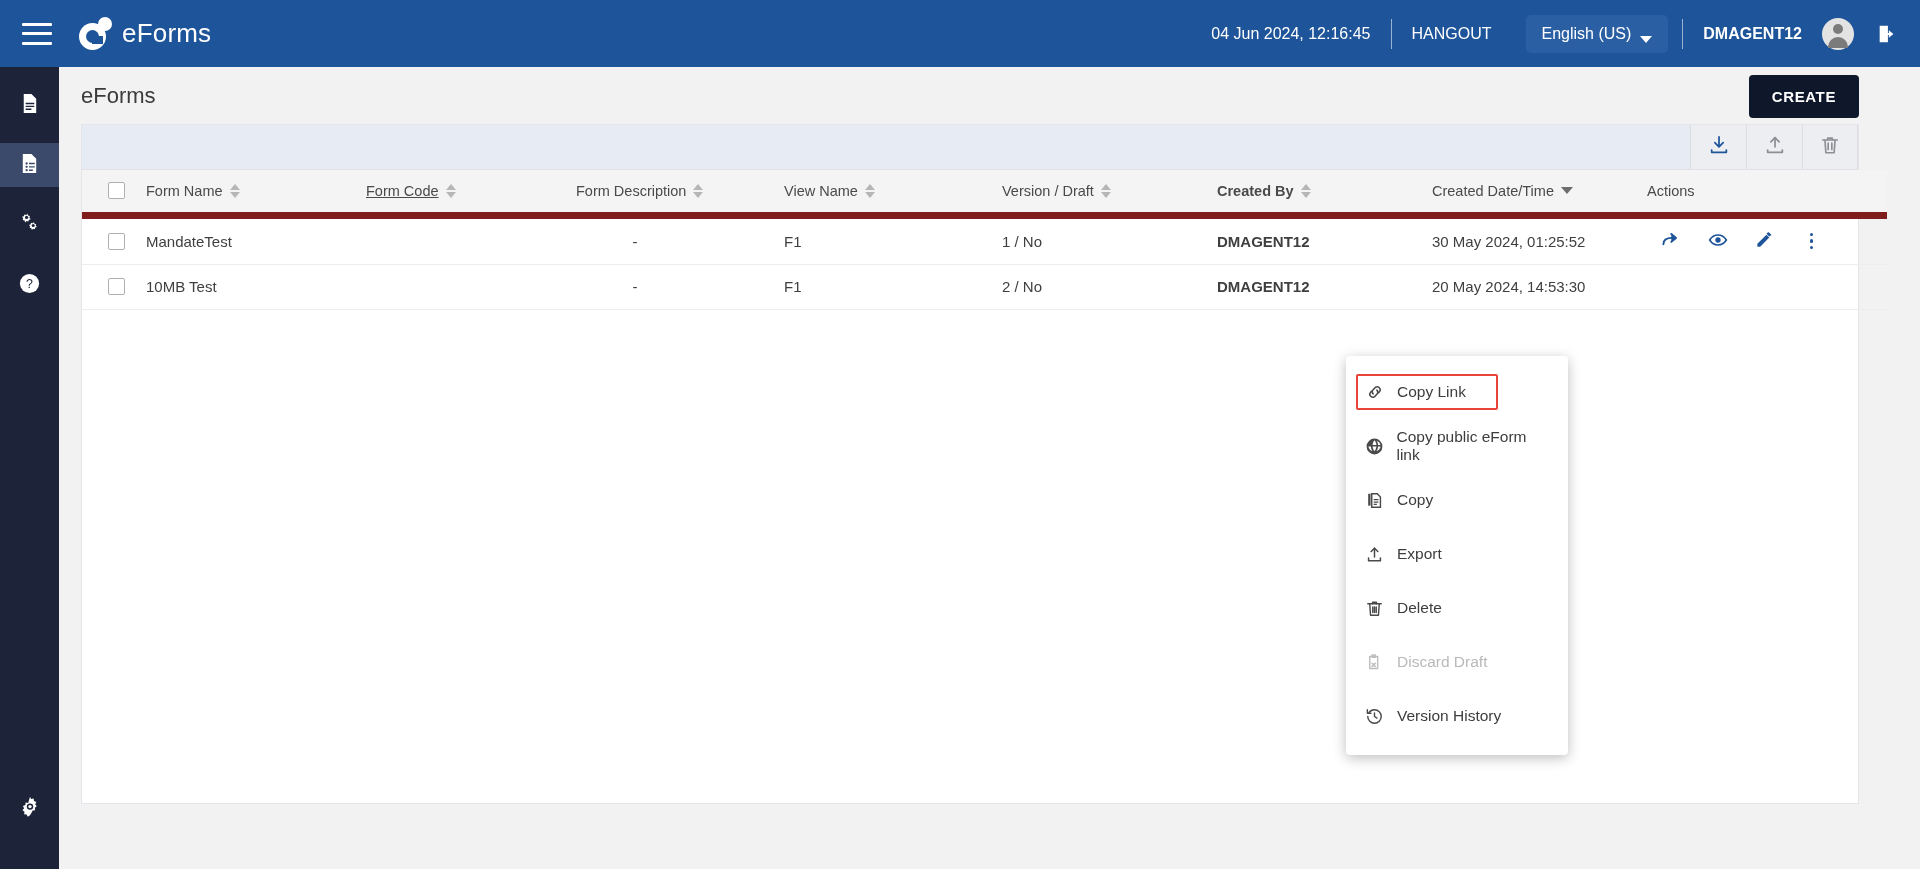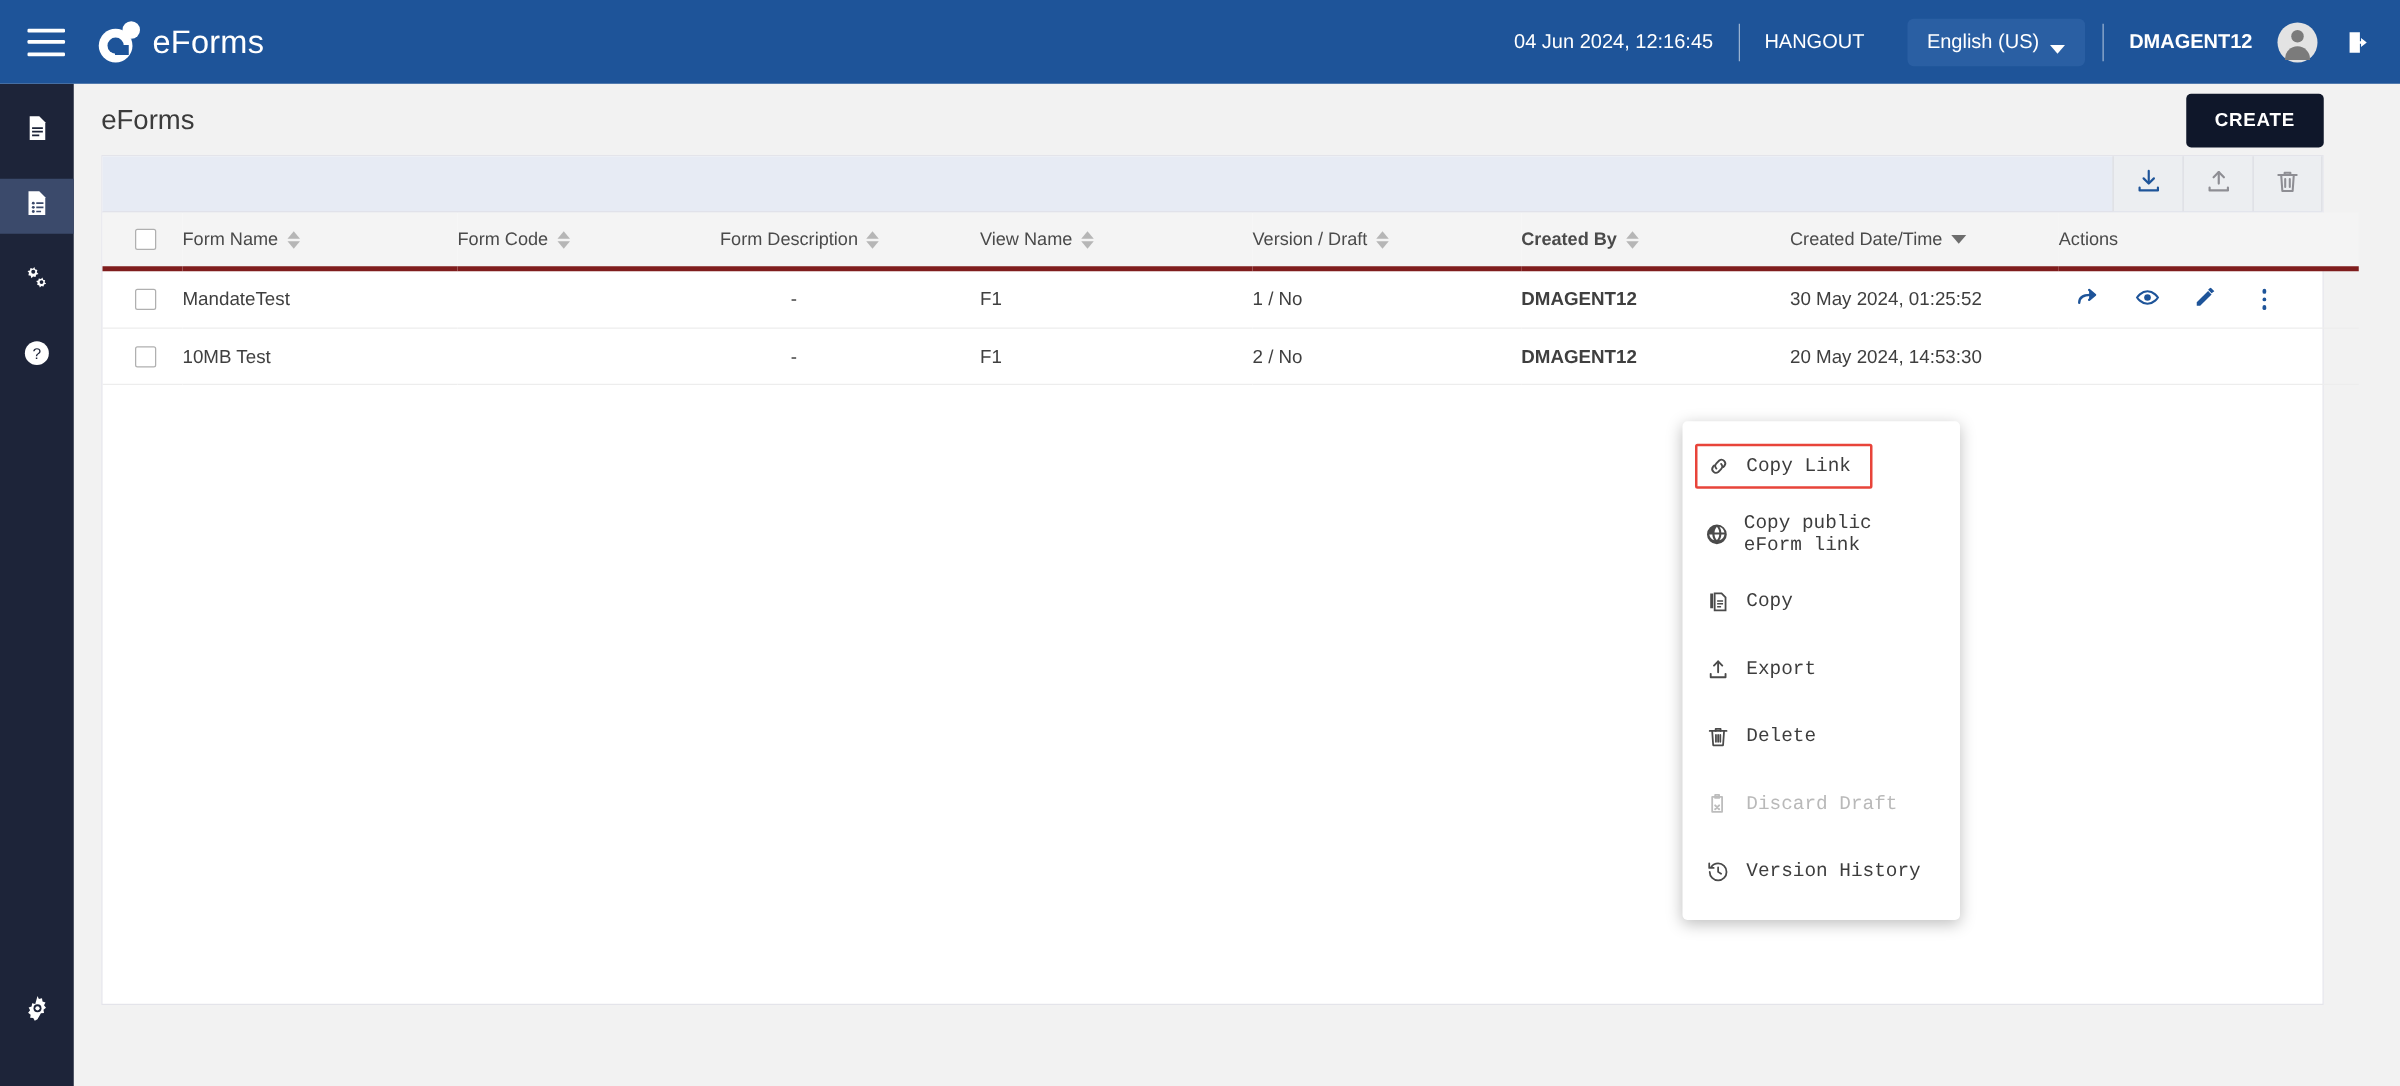--- a/index.html
+++ b/index.html
@@ -134,21 +134,21 @@
     border-left: 1px solid #dcdde2;
     display: flex; align-items: center; justify-content: center;
     cursor: pointer;
   }
   .tool-btn:last-child { border-right: 1px solid #dcdde2; }
 
   table { width: 100%; border-collapse: collapse; table-layout: fixed; }
   thead th {
     height: 45px; background: #f4f4f4;
     font-size: 14.5px; font-weight: normal; color: #4a4a4a;
-    text-align: left; border-bottom: 4px solid #7f1d1d;
+    text-align: left; border-bottom: 7px solid #7f1d1d;
     padding: 0; vertical-align: middle;
   }
   .th-inner { display: flex; align-items: center; gap: 7px; }
   .sort-ic { display: inline-flex; flex-direction: column; gap: 2px; }
   .sort-ic i {
     display: block; width: 0; height: 0;
     border-left: 5px solid transparent; border-right: 5px solid transparent;
   }
   .sort-ic i.up { border-bottom: 6px solid #b6b6b6; }
   .sort-ic i.dn { border-top: 6px solid #b6b6b6; }
@@ -156,21 +156,21 @@
     width: 0; height: 0;
     border-left: 6px solid transparent; border-right: 6px solid transparent;
     border-top: 7px solid #6d6d6d;
   }
   tbody td {
     height: 45px; font-size: 15px; color: #3f3f3f;
     border-bottom: 1px solid #ededed; padding: 0; vertical-align: middle;
   }
   .col-chk   { width: 64px; padding-left: 26px !important; }
   .col-name  { width: 220px; }
-  .col-code  { width: 210px; }
+  .col-code  { width: 210px; text-decoration: underline; }
   .col-desc  { width: 208px; }
   .col-view  { width: 218px; }
   .col-ver   { width: 215px; }
   .col-by    { width: 215px; font-weight: bold; }
   .col-date  { width: 215px; }
   .col-act   { width: 240px; }
 
   .chk {
     width: 17px; height: 17px; border: 1.6px solid #b0b0b0;
     border-radius: 2px; background: #fff; display: block; cursor: pointer;
@@ -181,28 +181,27 @@
   .act-ic {
     width: 47px; height: 45px; display: flex; align-items: center; justify-content: center;
     cursor: pointer;
   }
   .kebab { display: flex; flex-direction: column; gap: 3px; align-items: center; }
   .kebab i { width: 3.5px; height: 3.5px; border-radius: 50%; background: #1e5499; display: block; }
 
   
   .menu {
     position: absolute;
-    left: 1264px; top: 212px;
+    left: 1264px; top: 231px;
     width: 222px;
     background: #ffffff;
     border-radius: 4px;
     box-shadow: 0 3px 13px rgba(0,0,0,.26);
     padding: 9px 0 12px 0;
     z-index: 40;
-    font-family: Liberation Mono, monospace;
   }
   .menu-item {
     display: flex; align-items: center; gap: 12px;
     height: 54px; padding: 0 18px;
     font-size: 15.5px; color: #3d3d3d; cursor: pointer;
     position: relative;
   }
   .menu-item.disabled { color: #b9b9b9; cursor: default; }
   .menu-item .m-ic { width: 21px; display: flex; align-items: center; justify-content: center; }
   .menu-item.highlight { }

